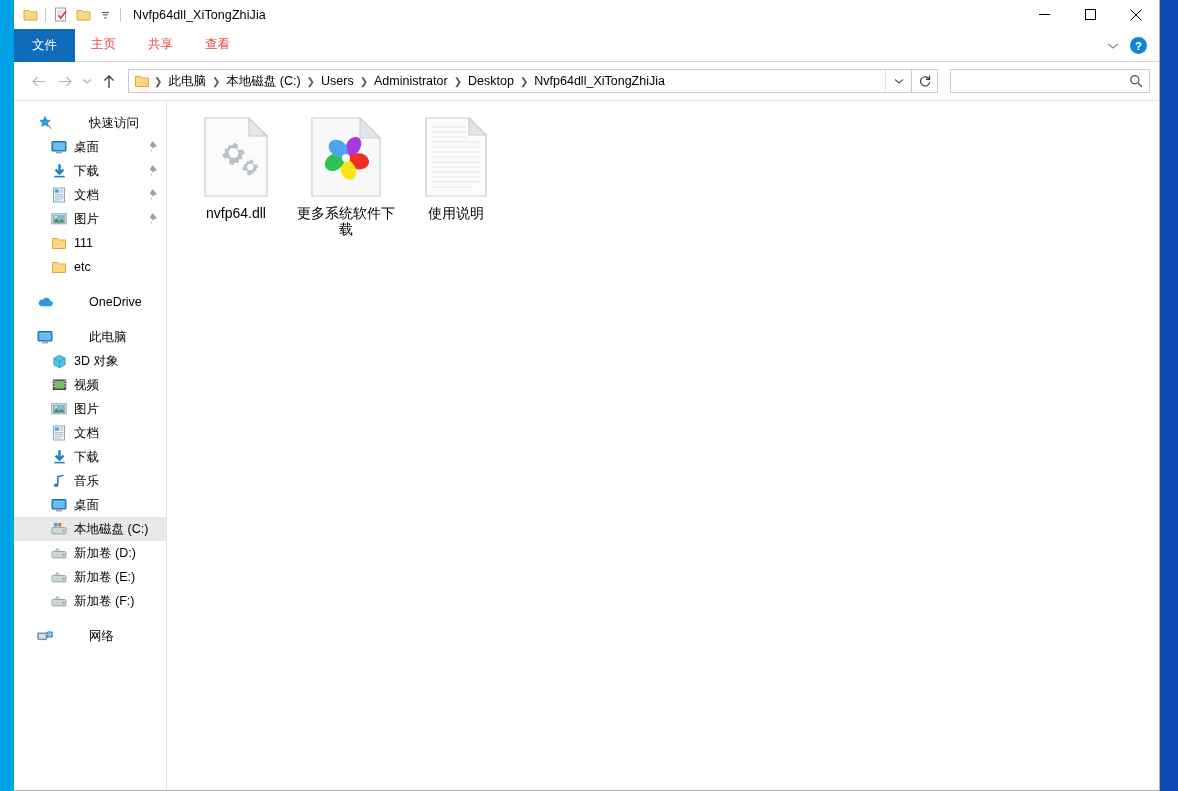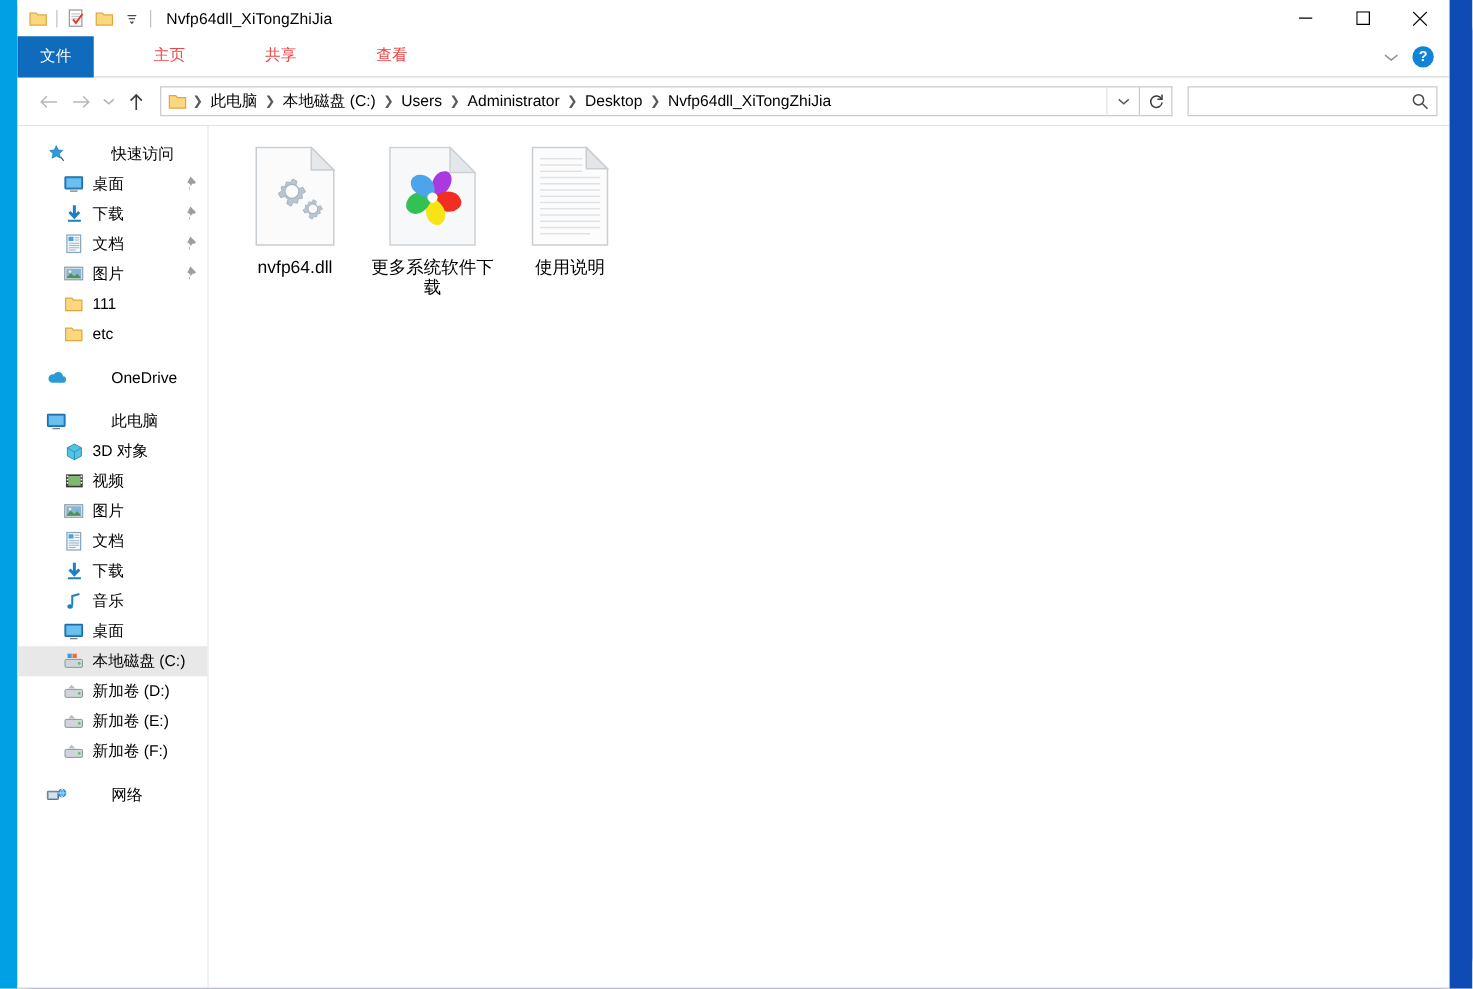--- a/index.html
+++ b/index.html
@@ -6,21 +6,20 @@
   html, body {
     width: 1178px; height: 791px;
     font-family: "Liberation Sans", "DejaVu Sans", sans-serif;
     overflow: hidden;
     background: #ffffff;
   }
   #desktop {
     position: relative;
     width: 1178px; height: 791px;
     background: #0f4bb5;
-    border-radius: 25px;
   }
   
   #desk-left {
     position: absolute; left: 0; top: 0; width: 14px; height: 791px;
     background: #00a0e4;
   }
   #desk-right {
     position: absolute; right: 0; top: 0; width: 18px; height: 791px;
     background: #0f4bb5;
   }
@@ -62,21 +61,20 @@
   }
   .wc svg { display: block; }
 
   
   .ribbonbar {
     height: 33px; flex: 0 0 33px;
     display: flex; align-items: stretch;
     background: #ffffff;
     border-bottom: 1px solid #d9d9d9;
     position: relative;
-    gap: 32px;
   }
   .tab {
     display: flex; align-items: center; justify-content: center;
     padding: 0 16px;
     font-size: 12.5px; color: #ef4444;
     height: 28px; margin-top: 1px;
   }
   .tab.file {
     background: #0f6cbd; color: #fff;
     padding: 0 18px; margin-top: 0; height: 33px;

